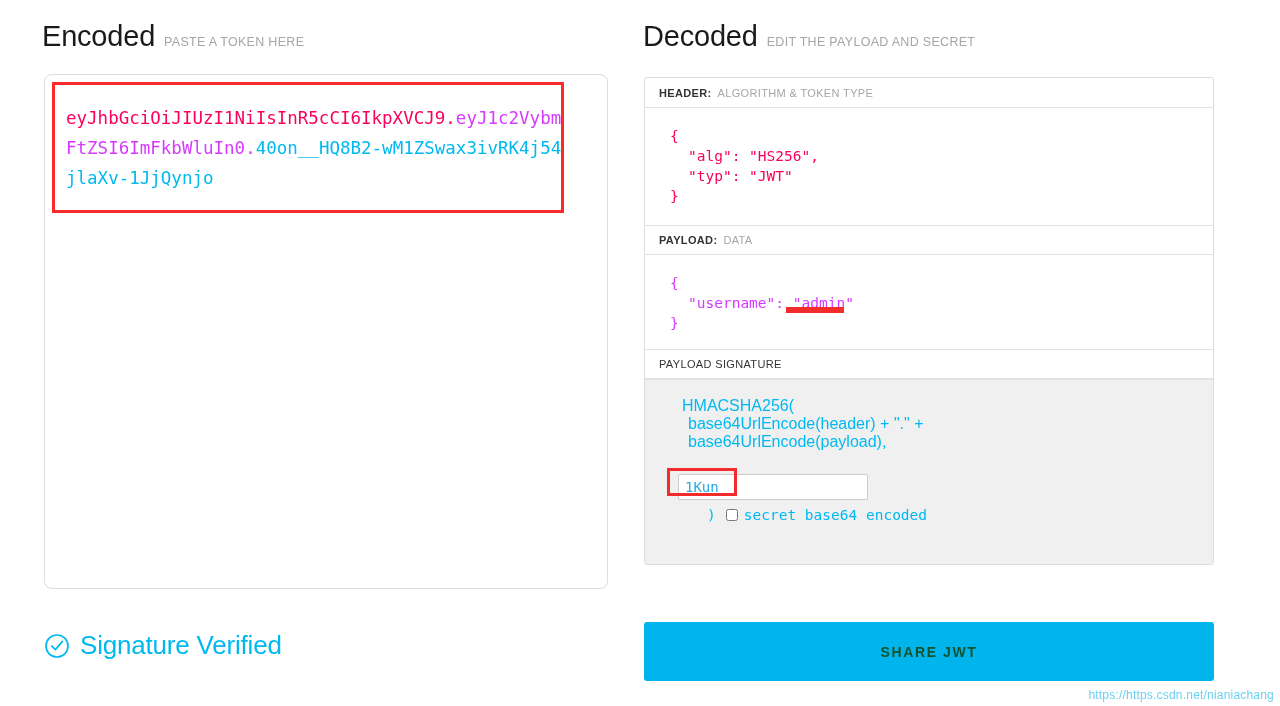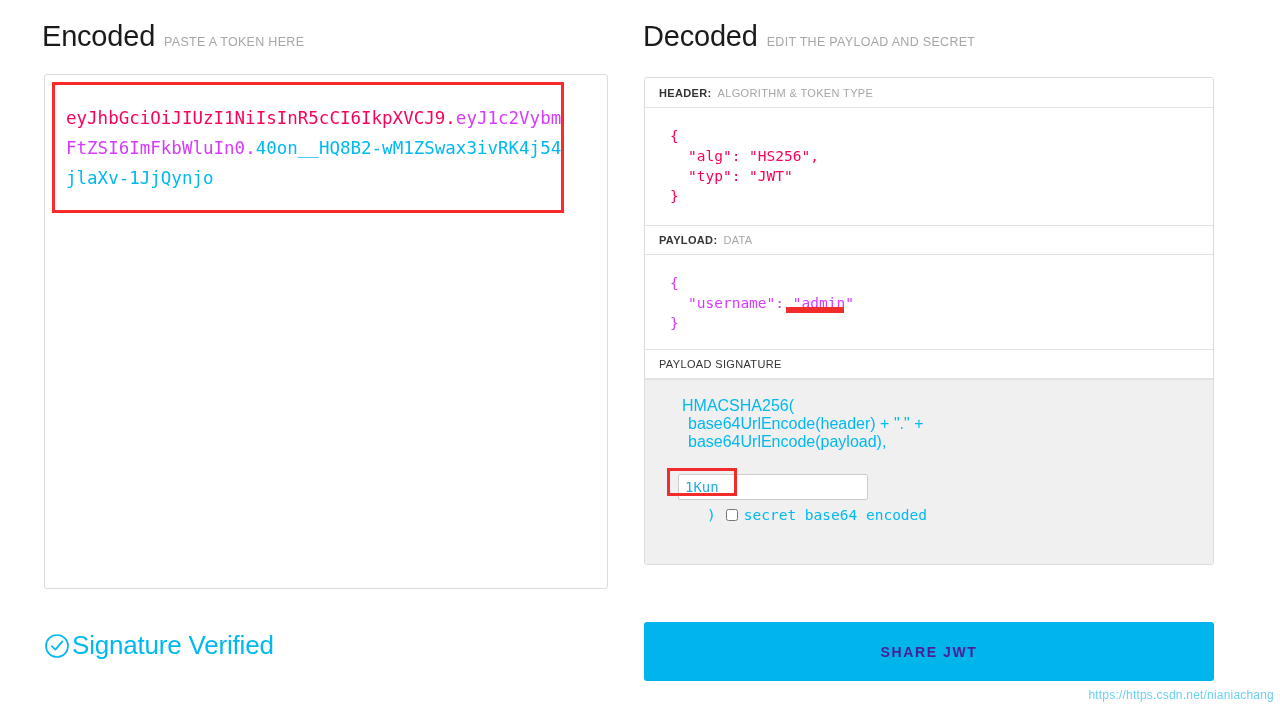--- a/index.html
+++ b/index.html
@@ -34,21 +34,21 @@
 
   #encoded-head { left: 42px; top: 20px; }
   #decoded-head { left: 643px; top: 20px; }
 
   
   #encoded-panel {
     position: absolute;
     left: 44px; top: 74px;
     width: 564px; height: 515px;
     border: 1px solid #dcdcdc;
-    border-radius: 3px;
+    border-radius: 8px;
     background: #fff;
   }
   #token-text {
     position: absolute;
     left: 21px; top: 28px;
     width: 500px;
     font-family: "DejaVu Sans Mono", monospace;
     font-size: 17.5px;
     line-height: 30px;
     word-break: break-all;
@@ -66,21 +66,21 @@
     border: 3px solid #fb2b2b;
     pointer-events: none;
   }
 
   
   #signature-status {
     position: absolute;
     left: 44px; top: 630px;
     display: flex;
     align-items: center;
-    gap: 2px;
+    gap: 10px;
   }
   #signature-status .label {
     font-size: 26px;
     color: #00b9f1;
     font-weight: 400;
     letter-spacing: -0.2px;
   }
   .check-circle { width: 26px; height: 26px; display: block; }
 
   
@@ -182,21 +182,21 @@
   }
 
   
   #share-jwt-button {
     position: absolute;
     left: 644px; top: 622px;
     width: 570px; height: 59px;
     background: #00b4ec;
     border: none;
     border-radius: 3px;
-    color: #4c1d95;
+    color: #14532d;
     font-family: "Liberation Sans", sans-serif;
     font-size: 14px;
     font-weight: 700;
     letter-spacing: 1.6px;
     cursor: pointer;
   }
 
   
   #watermark {
     position: absolute;

